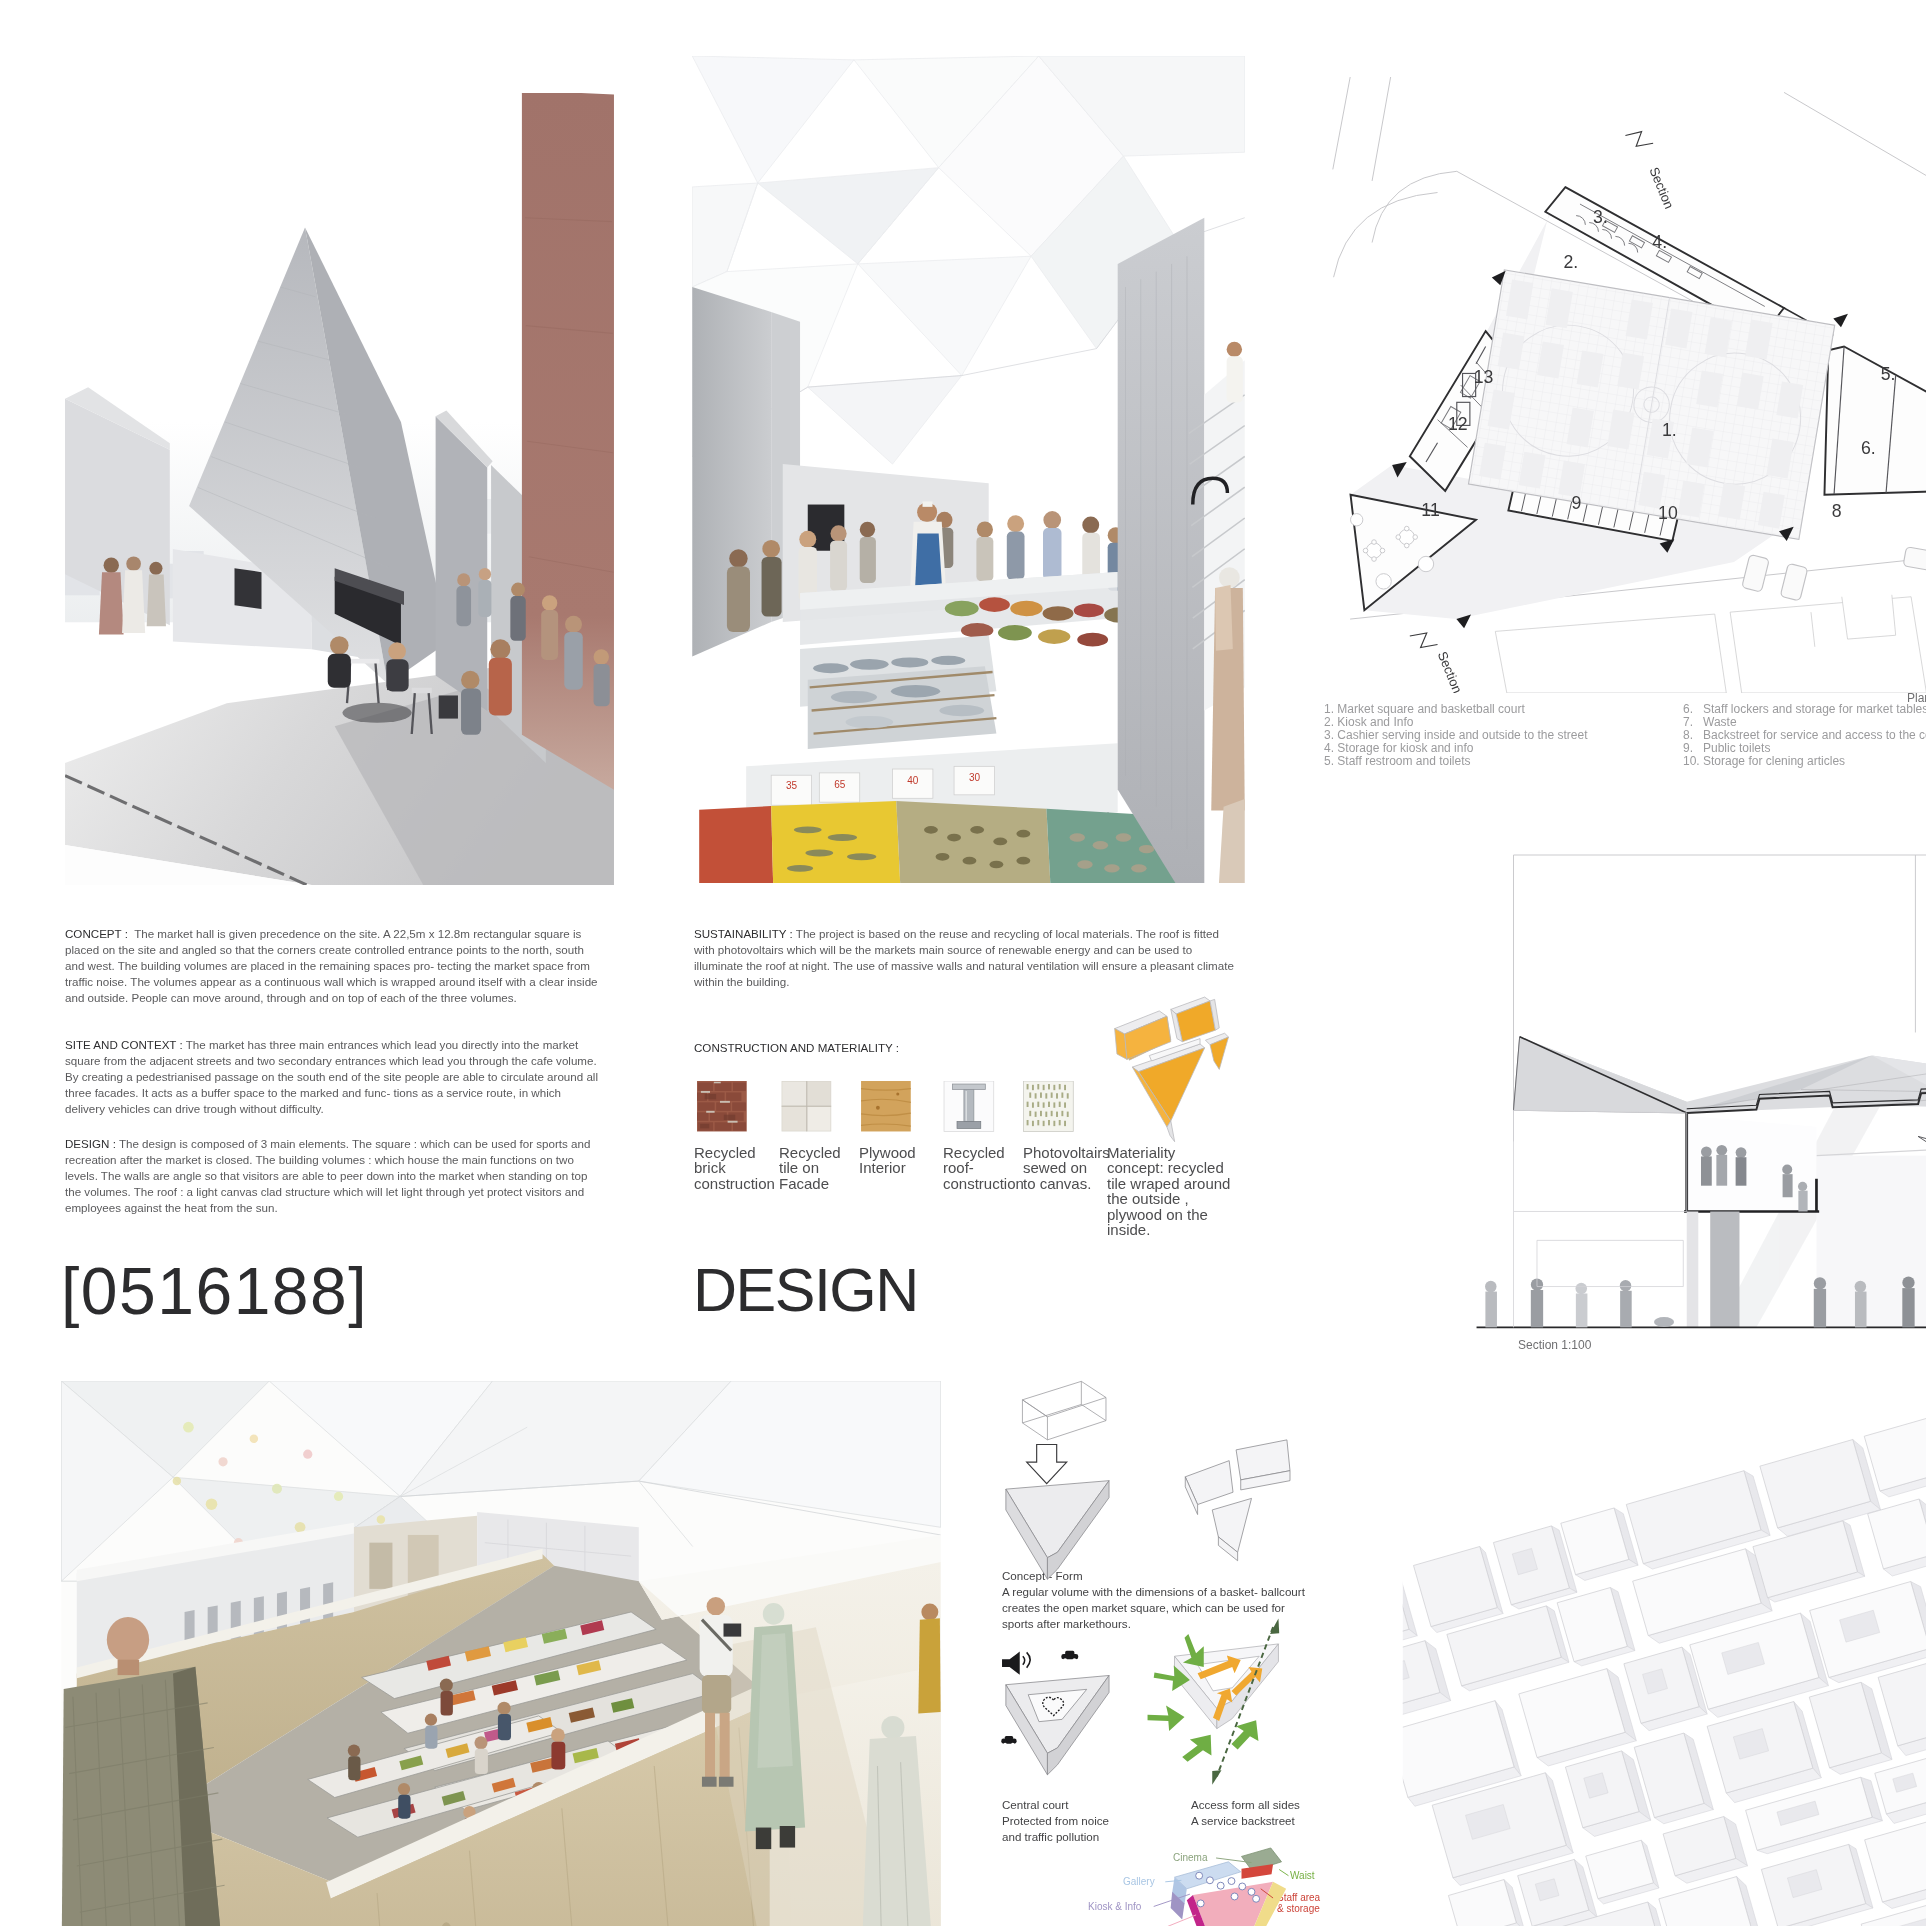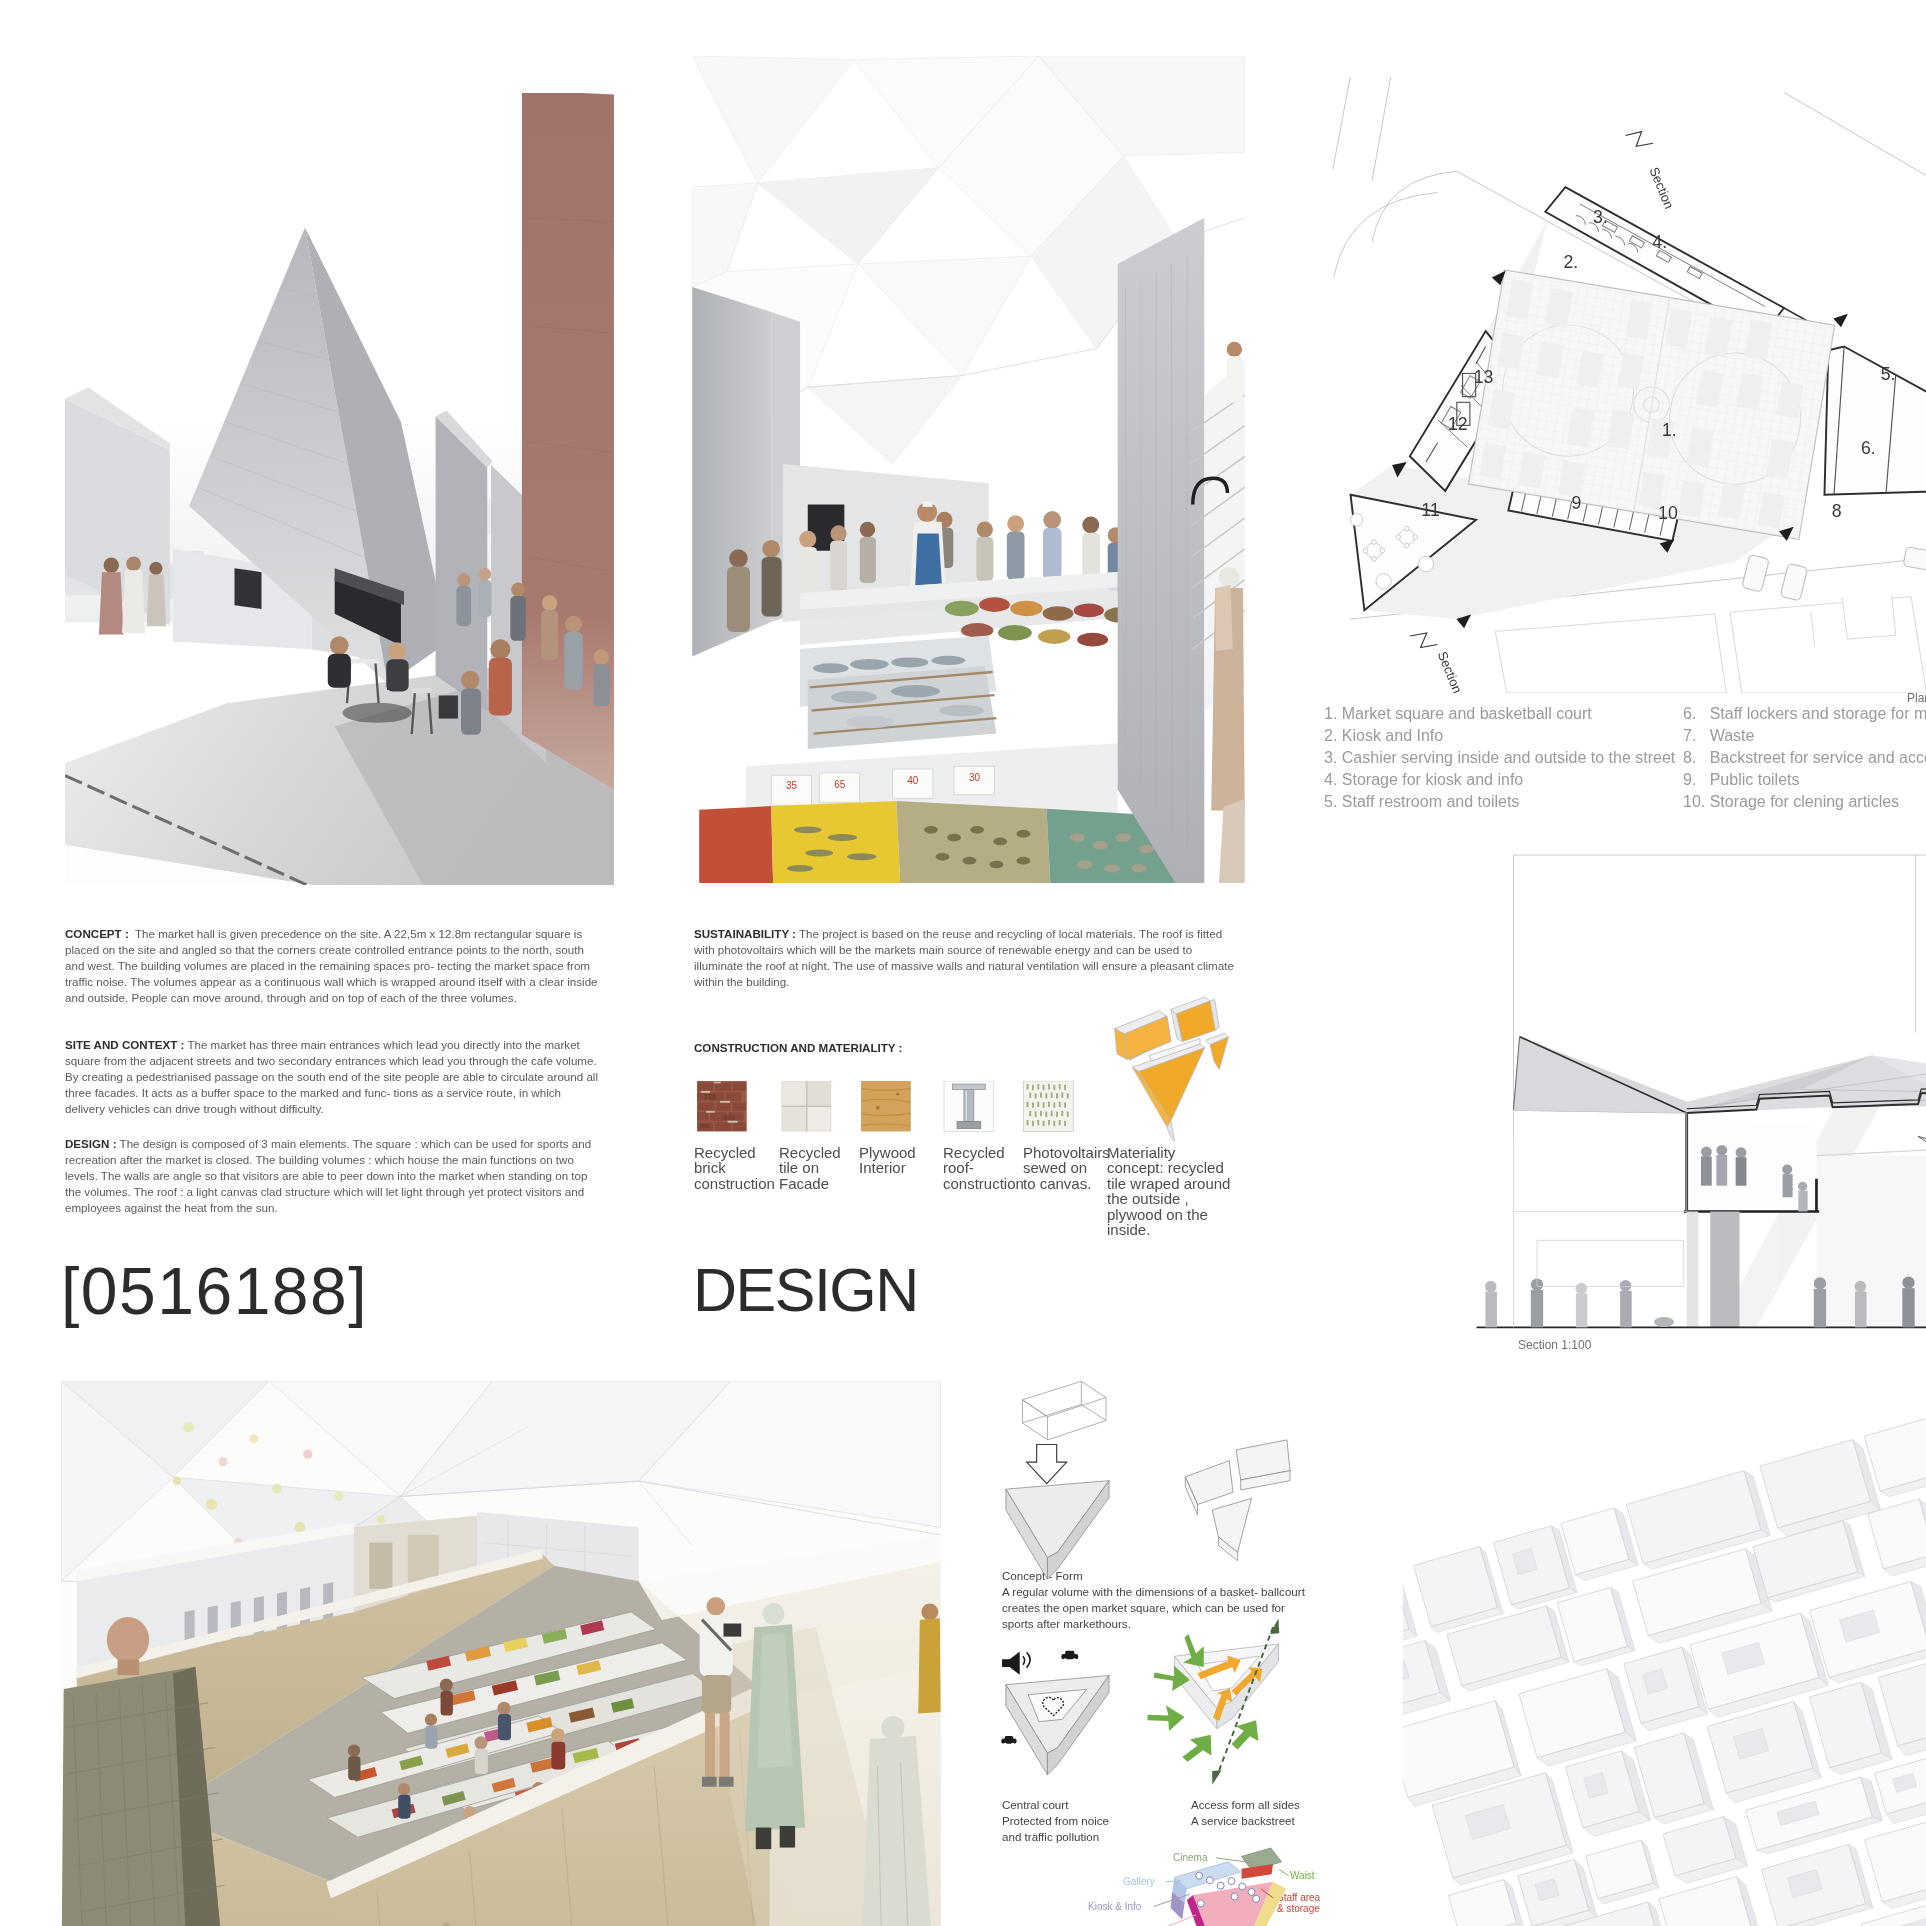--- a/index.html
+++ b/index.html
@@ -1,18 +1,18 @@
 <!DOCTYPE html>
 <html style="font-size:6.2px"><head><meta charset="utf-8"><style>
 html,body{margin:0;padding:0}
 body{width:2809px;height:2087px;background:#fff;font-family:"Liberation Sans",sans-serif;position:relative;overflow:hidden}
 .abs{position:absolute}
 .t{position:absolute;color:#5a5a5c;font-size:11.6px;line-height:16px}
-.t b{color:#2e2e30;font-weight:bold}
-.leg{position:absolute;color:#9b9b9d;font-size:16px;line-height:22px}
+.t b{color:#2e2e30;font-weight:normal}
+.leg{position:absolute;color:#9b9b9d;font-size:12px;line-height:13px}
 .lbl{position:absolute;color:#6f6f71;font-size:12px;white-space:nowrap}
 .cap{position:absolute;color:#4d4d4f;font-size:15px;line-height:15.4px}
 .plab{position:absolute;font-size:10px;white-space:nowrap}
 </style></head><body>
 
 <div class="t" style="left:65px;top:926px;width:539px"><b>CONCEPT :</b>&nbsp; The market hall is given precedence on the site. A 22,5m x 12.8m rectangular square is placed on the site and angled so that the corners create controlled entrance points to the north, south and west. The building volumes are placed in the remaining spaces pro- tecting the market space from traffic noise.  The volumes appear as a continuous wall which is wrapped around itself with a clear inside and outside. People can move around, through and on top of each of the three volumes.</div>
 
 <div class="t" style="left:65px;top:1037px;width:539px"><b>SITE AND CONTEXT :</b> The market has three main entrances which lead you directly into the market square from the adjacent streets and two secondary entrances which lead you through the cafe volume. By creating a pedestrianised passage on the south end of the site people are able to circulate around all three facades. It acts as a buffer space to the marked and func- tions as a service route, in which delivery vehicles can drive trough without difficulty.</div>
 
 <div class="t" style="left:65px;top:1136px;width:539px"><b>DESIGN :</b> The design is composed of 3 main elements. The square : which can be used for sports and recreation after the market is closed.  The building volumes : which house the main functions on two levels. The walls are angle so that visitors are able to peer down into the market when standing on top the volumes.  The roof : a light canvas clad structure which will let light through yet protect visitors and employees against the heat from the sun.</div>

